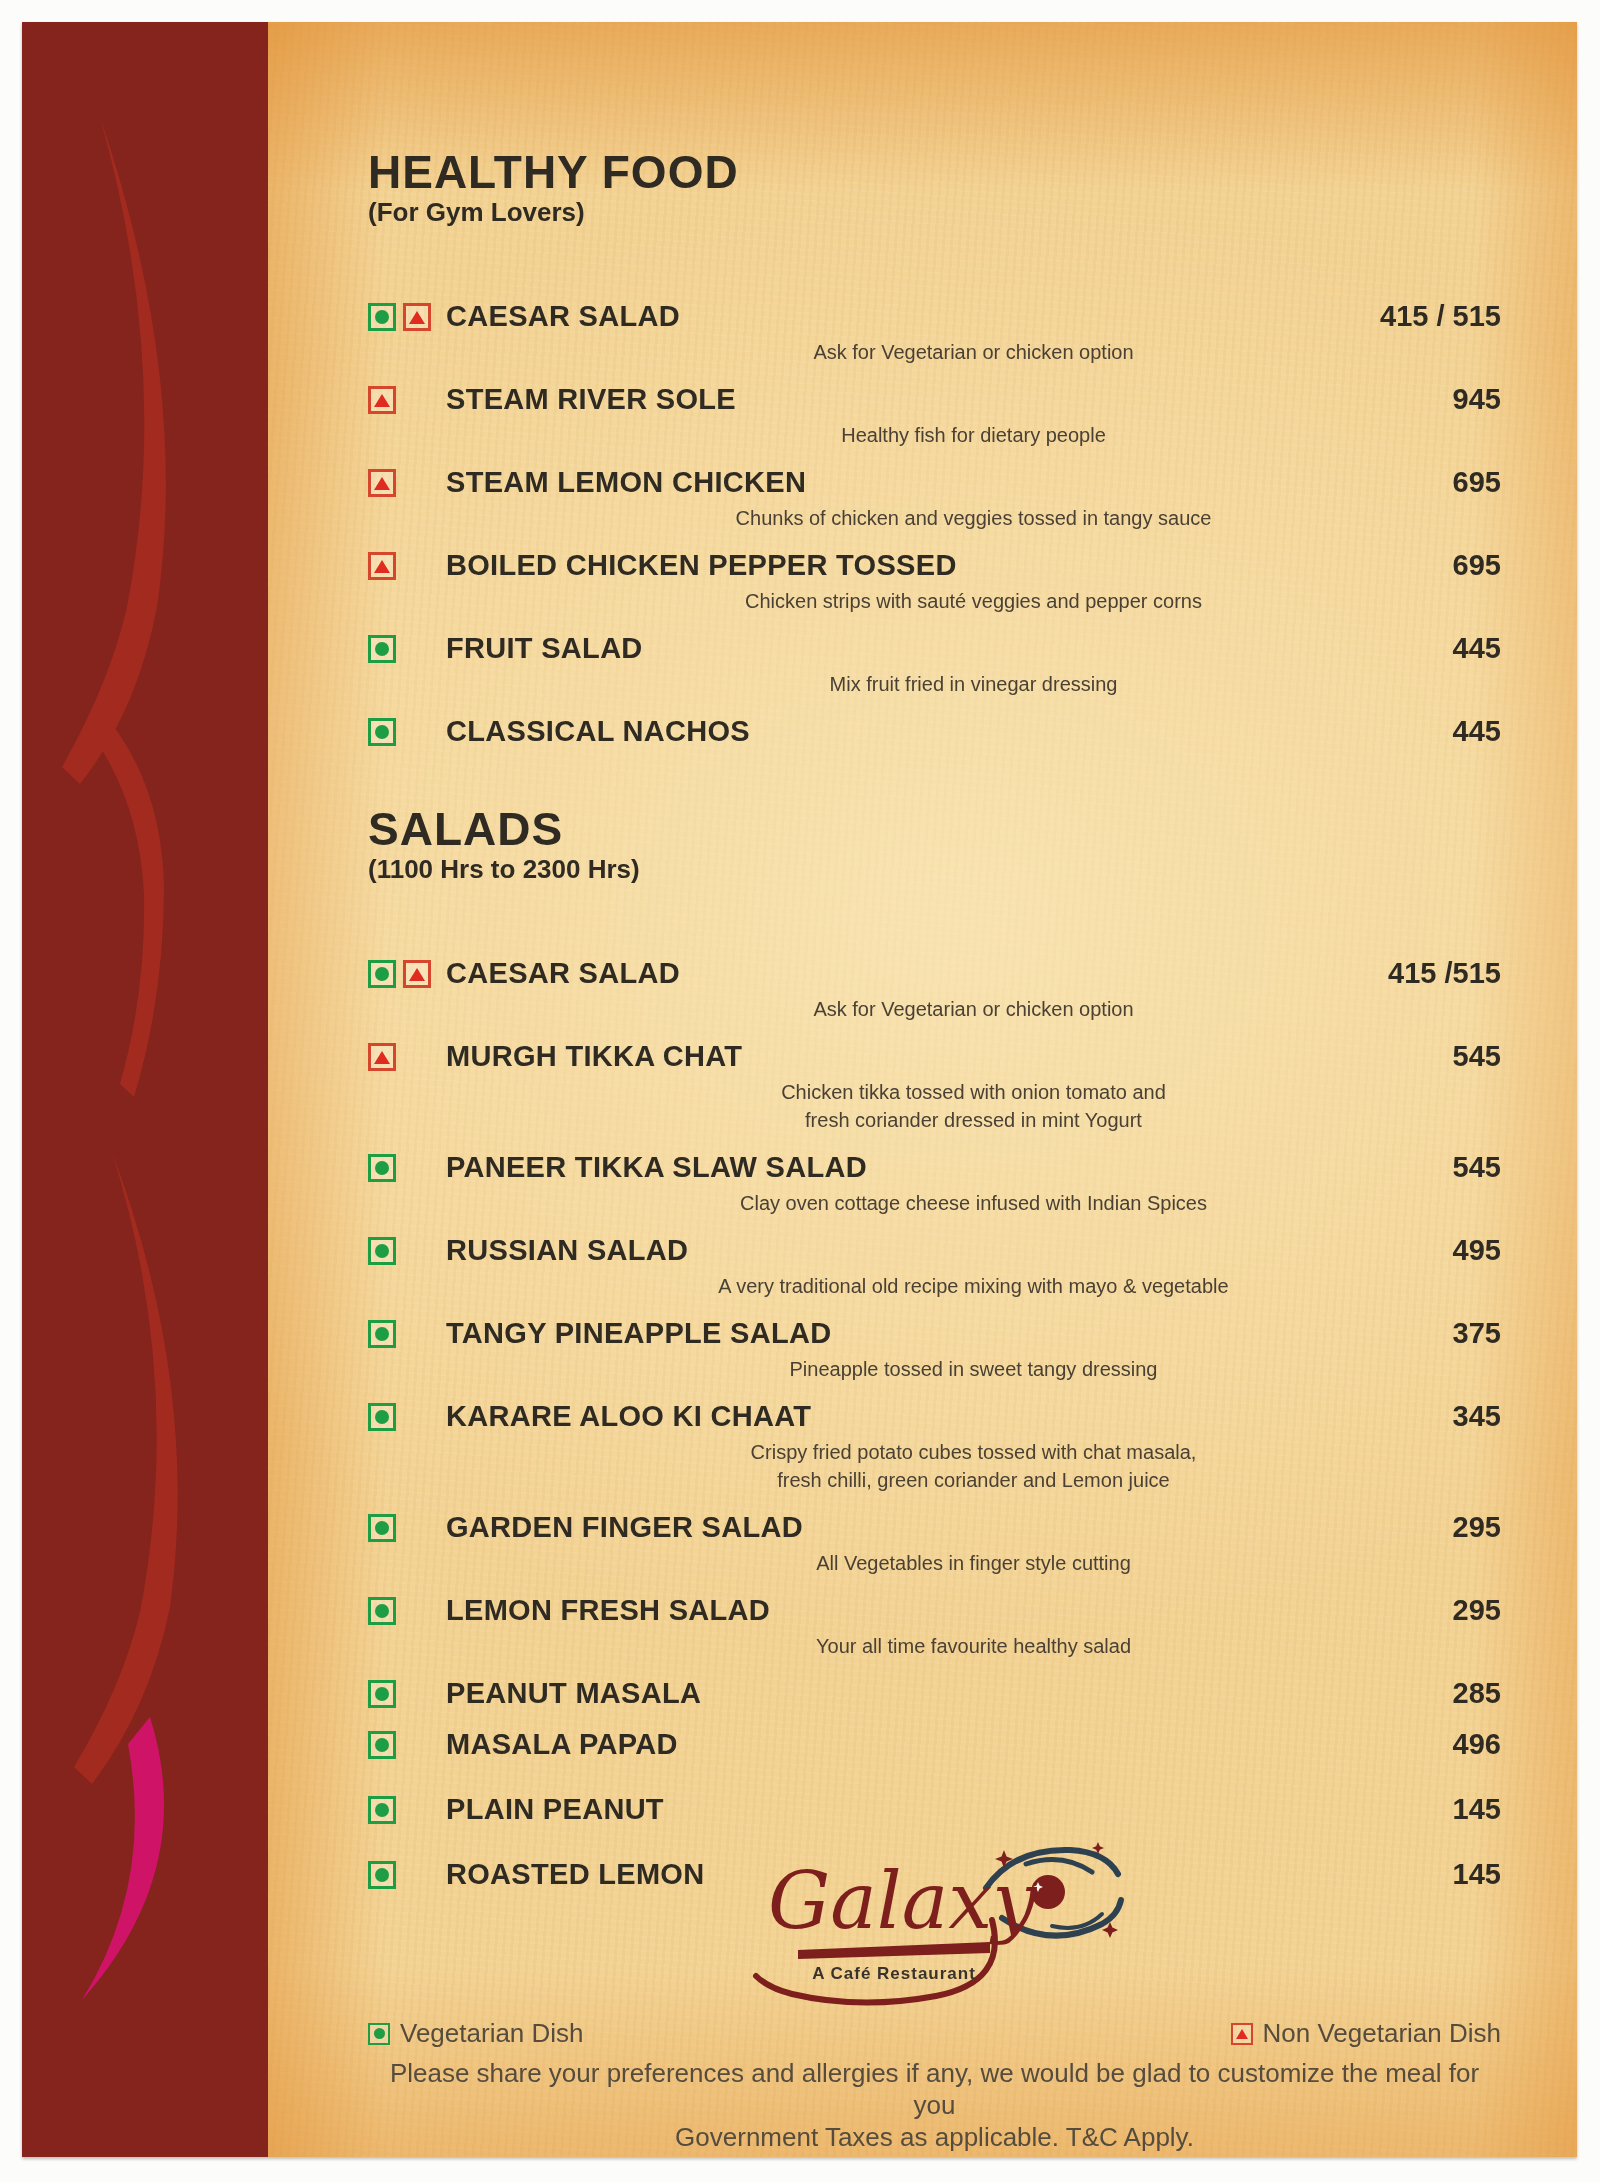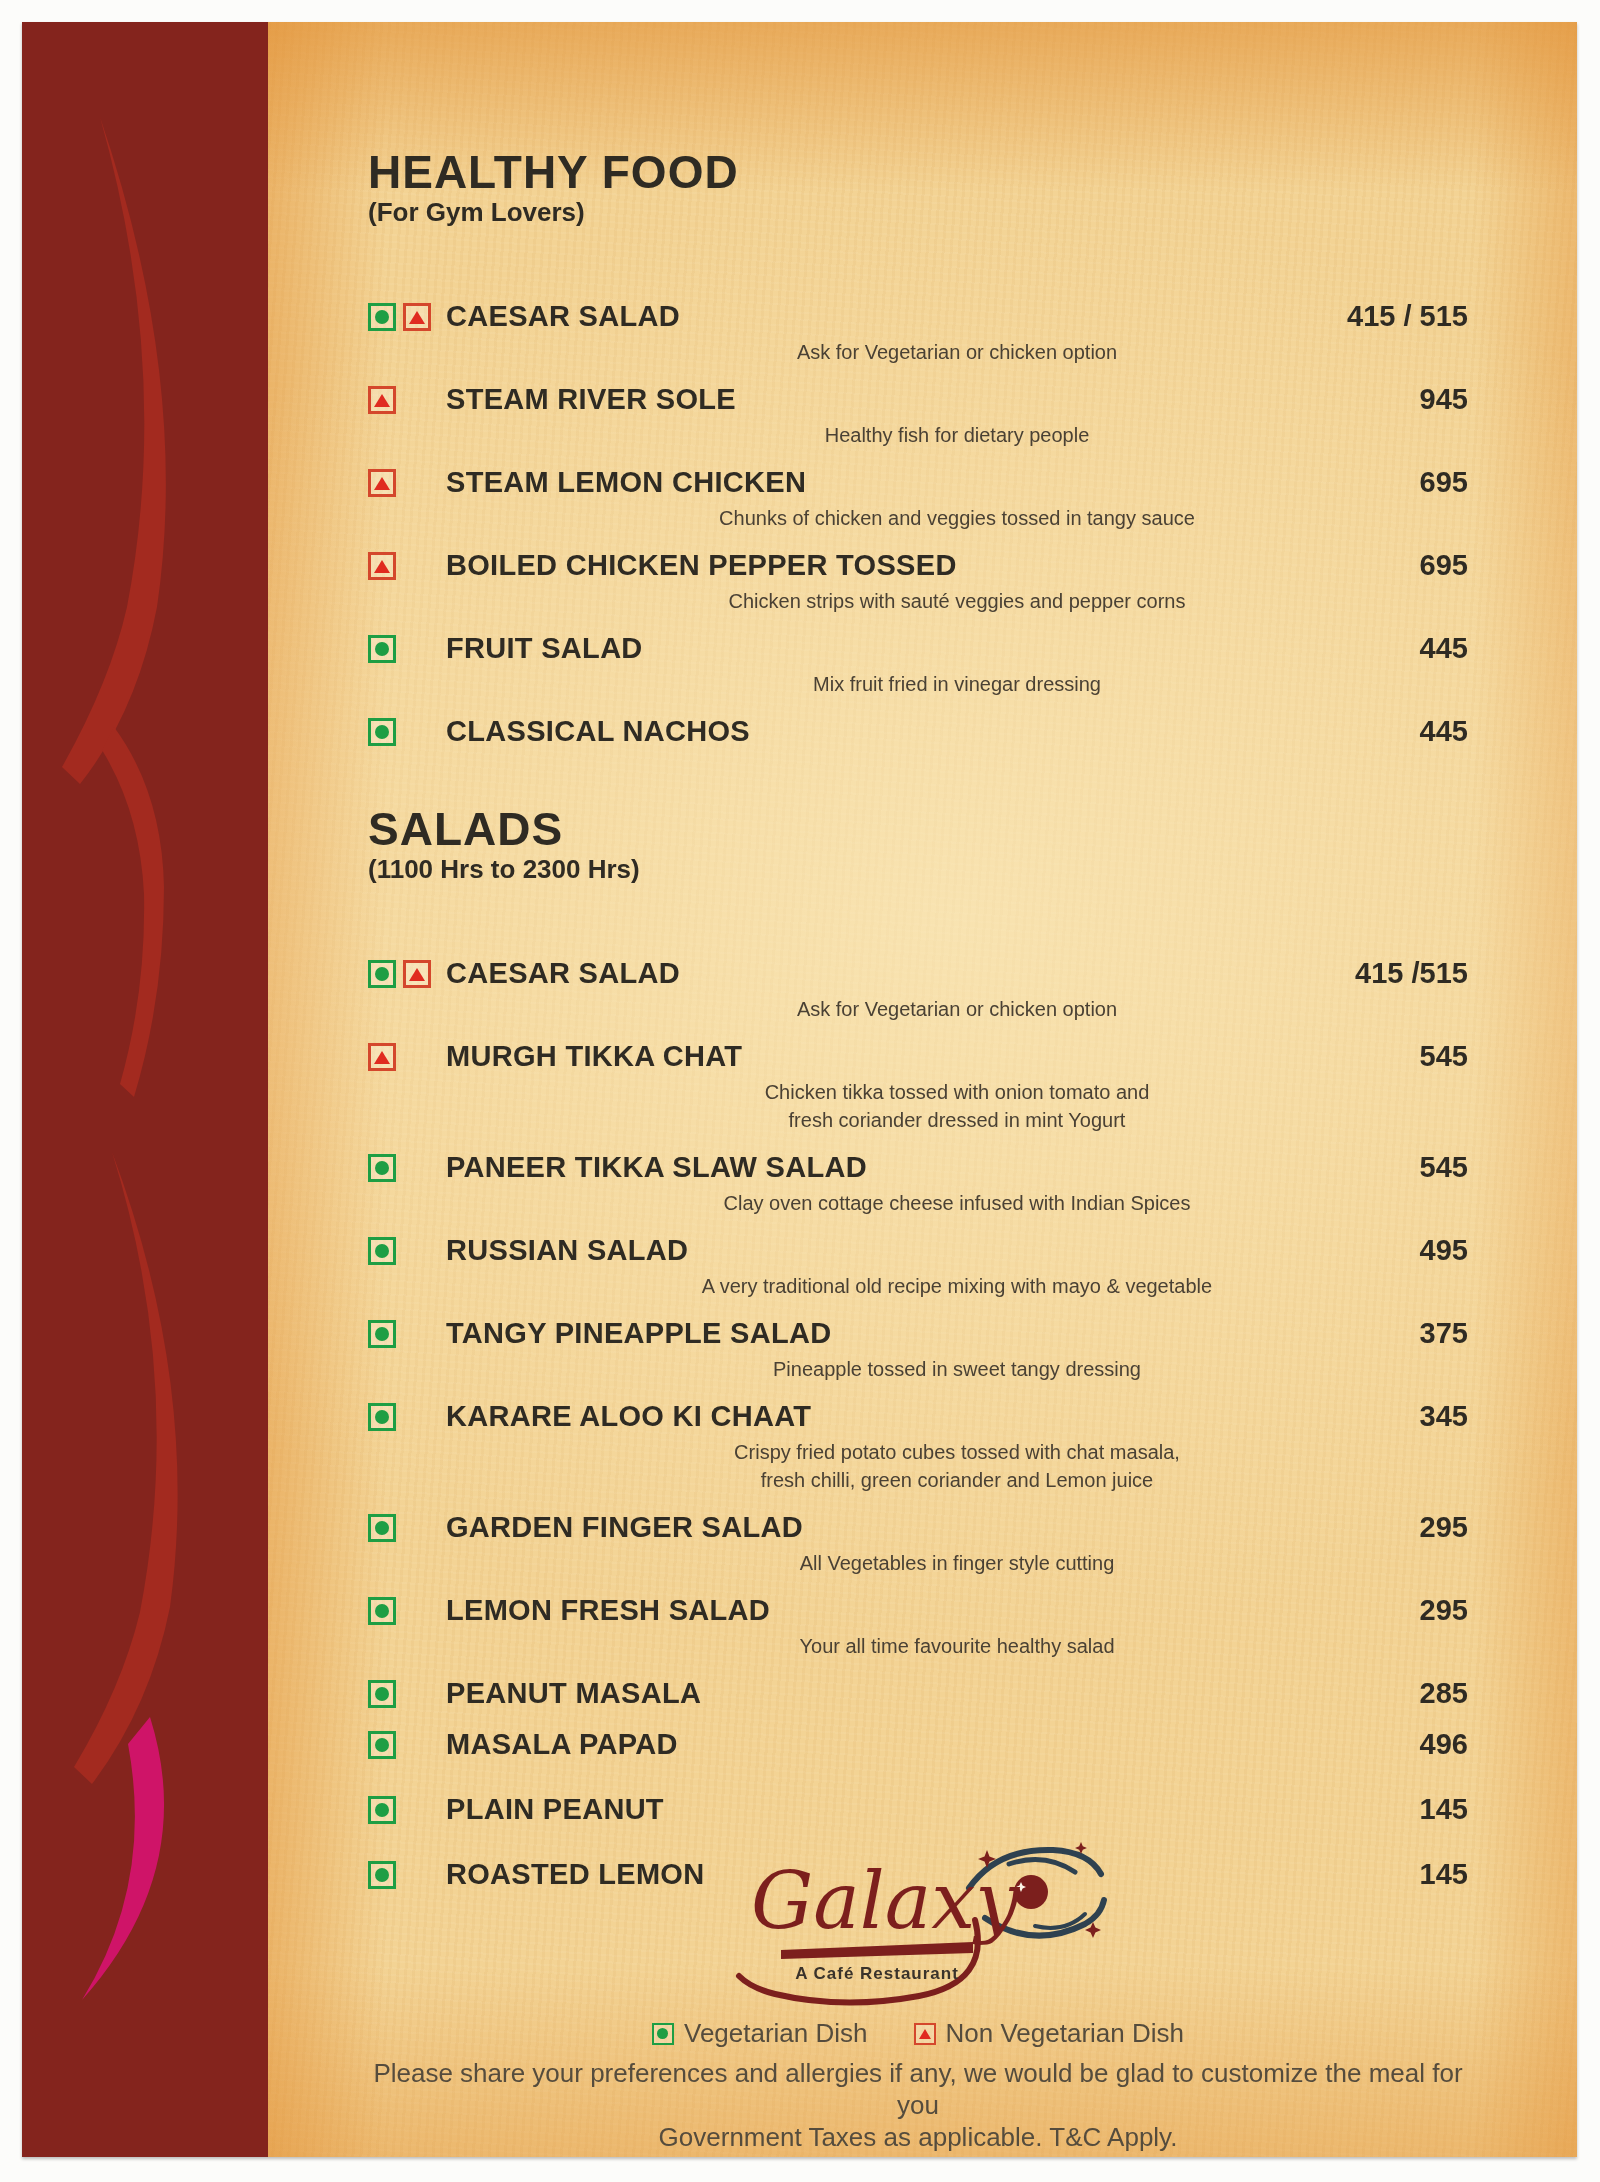--- a/index.html
+++ b/index.html
@@ -20,21 +20,21 @@
     background:
       radial-gradient(120% 55% at 52% 42%, rgba(252,238,196,.60) 0%, rgba(252,238,196,0) 62%),
       linear-gradient(to bottom, rgba(225,142,50,.60) 0%, rgba(225,142,50,0) 8%),
       linear-gradient(to right, rgba(225,142,50,.45) 0%, rgba(225,142,50,0) 9%),
       linear-gradient(to top, rgba(225,142,50,.40) 0%, rgba(225,142,50,0) 9%),
       linear-gradient(to left, rgba(225,142,50,.38) 0%, rgba(225,142,50,0) 8%),
       repeating-linear-gradient(94deg, rgba(196,134,52,.07) 0 3px, rgba(255,255,255,0) 3px 8px),
       repeating-linear-gradient(4deg, rgba(255,252,240,.06) 0 2px, rgba(255,255,255,0) 2px 7px),
       #f3d394;
   }
-  .inner{padding-right:109px;}
+  .inner{padding-right:76px;}
   .section-head h1{
     margin:0; font-size:46px; line-height:50px; font-weight:700;
     color:var(--ink,#2f2b23); letter-spacing:1px;
   }
   .section-sub{
     display:block; font-size:26px; line-height:30px; font-weight:700;
     color:var(--ink,#2f2b23);
   }
   .section-head{margin-bottom:72px;}
   .section + .section{margin-top:55px;}
@@ -52,21 +52,21 @@
   .mark .tri{width:0;height:0;border-left:8px solid transparent;border-right:8px solid transparent;border-bottom:13px solid var(--nonveg-red,#d93025);}
   .mark.small{width:22px;height:22px;border-width:2px;}
   .mark.small .dot{width:11px;height:11px;}
   .mark.small .tri{border-left-width:6px;border-right-width:6px;border-bottom-width:10px;}
   .item-main{flex:1; display:flex; flex-direction:column; min-width:0;}
   .item-head{display:flex; align-items:center; line-height:35px;}
   .item-name{font-size:29px; font-weight:700; color:var(--ink,#2f2b23); letter-spacing:.3px;}
   .item-price{margin-left:auto; font-size:29px; font-weight:700; color:var(--ink,#2f2b23); white-space:nowrap; padding-left:20px;}
   .item-desc{font-size:20px; line-height:28px; margin-top:4px; color:var(--desc-ink,#4a4134); white-space:pre-line;text-align:center;}
   .logo-block{display:flex; justify-content:center; margin-top:-90px; position:relative;}
-  .legend{display:flex; justify-content:center; align-items:center; gap:18px; margin-top:6px;}
+  .legend{display:flex; justify-content:space-between; align-items:center; gap:18px; margin-top:6px;}
   .legend-item{display:flex; align-items:center; gap:10px; font-size:26px; color:var(--soft-ink,#554c3d);}
   .legend-item + .legend-item{margin-left:28px;}
   .footer{margin-top:8px; text-align:center; font-size:26px; line-height:32px; color:var(--soft-ink,#554c3d);}
 </style>
 </head>
 <body>
 
 <div class="page">
 
   <div class="sidebar">

